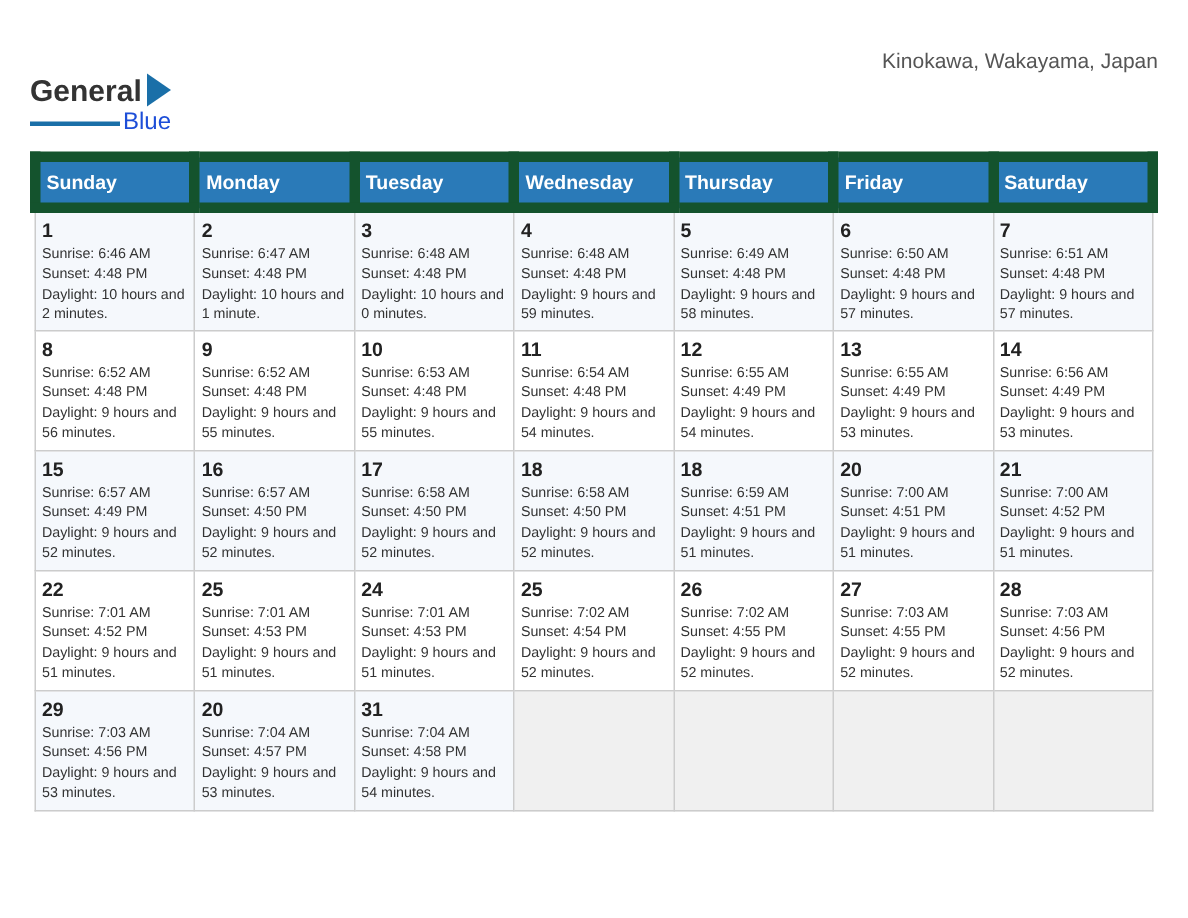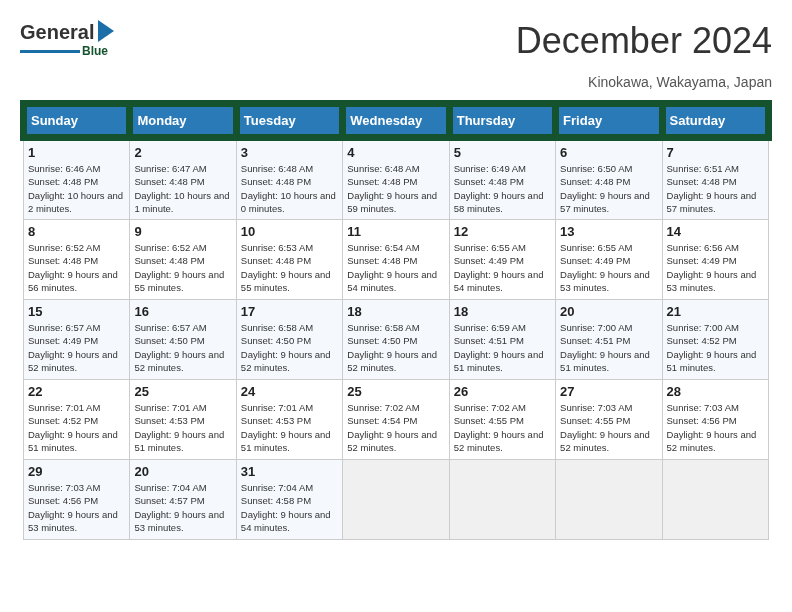--- a/index.html
+++ b/index.html
@@ -13,20 +13,21 @@
     .header {
       display: flex;
       justify-content: space-between;
       align-items: flex-start;
       margin-bottom: 10px;
     }
     .logo {
       display: flex;
       flex-direction: column;
       align-items: flex-start;
+      margin-top: 29px;
     }
     .title-block {
       text-align: right;
     }
     .month-title {
       font-size: 36px;
       font-weight: normal;
       color: #333;
     }
     .location-title {
@@ -98,25 +99,24 @@
 <body>
 
 <div class="header">
   <div class="logo">
     <div class="logo-container">
       <span class="logo-general">General</span>
       <span style="display:inline-block;width:0;height:0;border-top:11px solid transparent;border-bottom:11px solid transparent;border-left:16px solid #1a6fa8;margin-left:2px;vertical-align:middle;margin-bottom:2px;"></span>
     </div>
     <div style="display:flex;align-items:center;">
       <span style="width:60px;height:3px;background:#1a6fa8;display:inline-block;"></span>
-      <span class="logo-blue-text" style="font-size:12px;font-weight:bold;color:#14532d;margin-left:2px;">Blue</span>
+      <span class="logo-blue-text" style="font-size:16px;font-weight:normal;color:#1d4ed8;margin-left:2px;">Blue</span>
     </div>
   </div>
   <div class="title-block">
-    <div class="month-title">December 2024</div>
     <div class="location-title">Kinokawa, Wakayama, Japan</div>
   </div>
 </div>
 
 <table>
   <thead>
     <tr>
     <th>Sunday</th>
         <th>Monday</th>
         <th>Tuesday</th>

